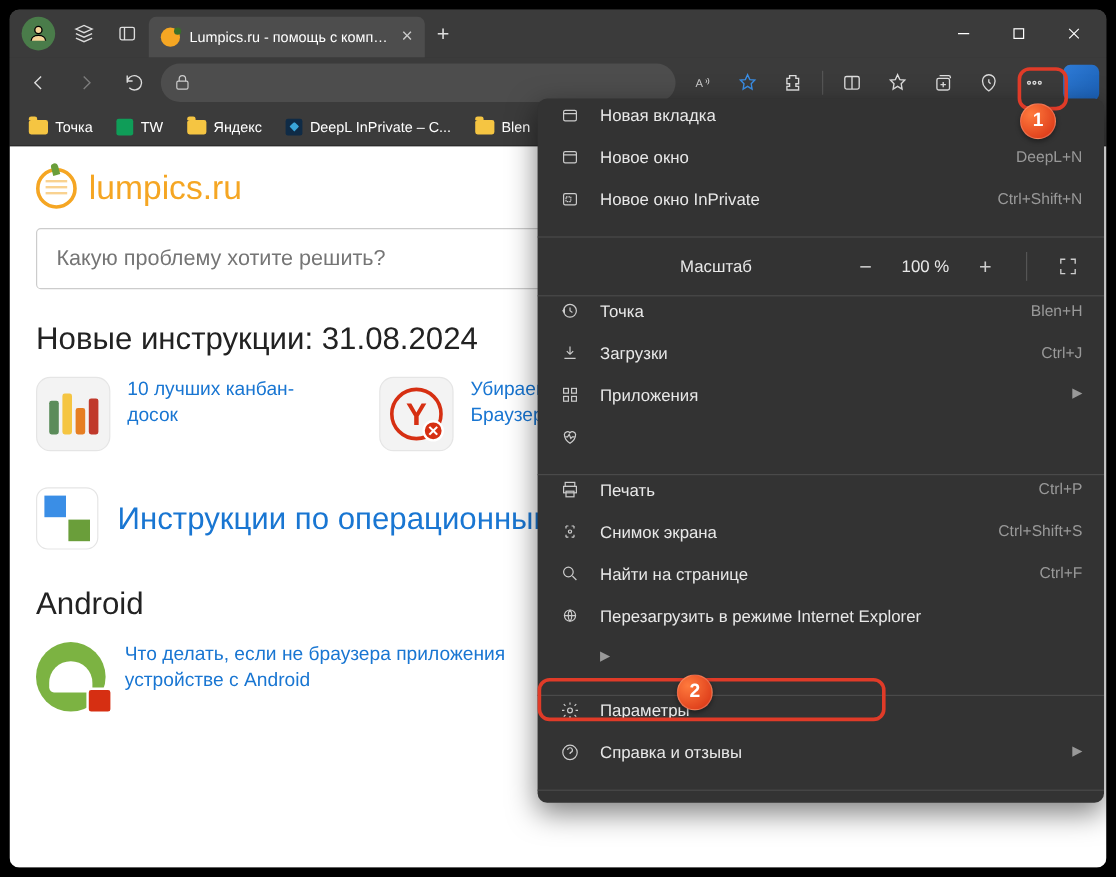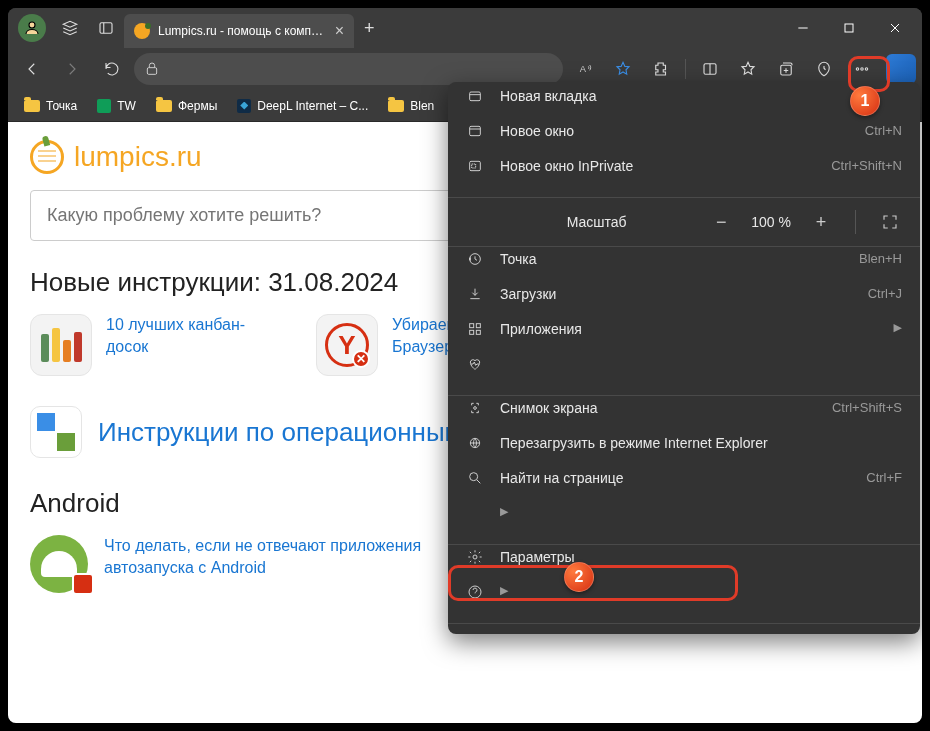--- a/index.html
+++ b/index.html
@@ -222,25 +222,25 @@
     <div class="bm">
         <span class="folder-icon"></span>
         <span>Точка</span>
       </div>
     <div class="bm">
         <span class="sheets-icon"></span>
         <span>TW</span>
       </div>
     <div class="bm">
         <span class="folder-icon"></span>
-        <span>Фермы</span>
+        <span>Яндекс</span>
       </div>
     <div class="bm">
         <span class="deepl-icon"></span>
-        <span>DeepL Internet – С...</span>
+        <span>DeepL InPrivate – С...</span>
       </div>
     <div class="bm">
         <span class="folder-icon"></span>
         <span>Blen</span>
       </div>
     <div style="margin-left:auto" class="bm">
         <span>нное</span>
       </div>
   </div>
 
@@ -274,21 +274,21 @@
       </div>
       <div class="section-link">
         <div class="os-icon"></div>
         <span>Инструкции по операционным</span>
       </div>
       <div class="heading" style="margin-top:30px">Android</div>
       <div class="android-row">
         <div class="android-icon">
             <div class="android-badge"></div>
           </div>
-        <div class="card-link" style="max-width:360px">Что делать, если не отвечают приложения автозапуска с Android</div>
+        <div class="card-link" style="max-width:360px">Что делать, если не браузера приложения устройстве с Android</div>
       </div>
     </div>
   </div>
 </div>
 
 <div class="menu">
   <div class="mi">
       <span class="mi-icon">
         <svg viewBox="0 0 24 24">
           <rect x="4" y="6" width="16" height="13" rx="2"></rect>
@@ -298,21 +298,21 @@
       <span class="mi-label">Новая вкладка</span>
     </div>
   <div class="mi">
       <span class="mi-icon">
         <svg viewBox="0 0 24 24">
           <rect x="4" y="5" width="16" height="14" rx="2"></rect>
           <line x1="4" y1="9" x2="20" y2="9"></line>
         </svg>
       </span>
       <span class="mi-label">Новое окно</span>
-      <span class="mi-shortcut">Ctrl+N</span>
+      <span class="mi-shortcut">DeepL+N</span>
     </div>
   <div class="mi">
       <span class="mi-icon">
         <svg viewBox="0 0 24 24">
           <rect x="4" y="5" width="16" height="14" rx="2"></rect>
           <rect x="7" y="9" width="6" height="6" stroke-dasharray="2 1"></rect>
         </svg>
       </span>
       <span class="mi-label">Новое окно InPrivate</span>
       <span class="mi-shortcut">Ctrl+Shift+N</span>
@@ -369,67 +369,79 @@
         <svg viewBox="0 0 24 24">
           <path d="M12 20s-7-4.5-7-11a4 4 0 0 1 7-2 4 4 0 0 1 7 2c0 6.5-7 11-7 11z"></path>
           <path d="M6 12h3l2-3 2 5 2-2h3"></path>
         </svg>
       </span>
     </div>
   <div class="sep"></div>
   <div class="mi">
       <span class="mi-icon">
         <svg viewBox="0 0 24 24">
+          <rect x="6" y="3" width="12" height="5"></rect>
+          <rect x="4" y="8" width="16" height="8"></rect>
+          <rect x="7" y="14" width="10" height="7"></rect>
+        </svg>
+      </span>
+      <span class="mi-label">Печать</span>
+      <span class="mi-shortcut">Ctrl+P</span>
+    </div>
+  <div class="mi">
+      <span class="mi-icon">
+        <svg viewBox="0 0 24 24">
           <path d="M7 5h3M7 5v3M17 5h-3M17 5v3M7 19h3M7 19v-3M17 19h-3M17 19v-3"></path>
           <circle cx="12" cy="12" r="2"></circle>
         </svg>
       </span>
       <span class="mi-label">Снимок экрана</span>
       <span class="mi-shortcut">Ctrl+Shift+S</span>
     </div>
   <div class="mi">
       <span class="mi-icon">
         <svg viewBox="0 0 24 24">
+          <circle cx="10" cy="10" r="6"></circle>
+          <line x1="15" y1="15" x2="20" y2="20"></line>
+        </svg>
+      </span>
+      <span class="mi-label">Найти на странице</span>
+      <span class="mi-shortcut">Ctrl+F</span>
+    </div>
+  <div class="mi">
+      <span class="mi-icon">
+        <svg viewBox="0 0 24 24">
           <circle cx="12" cy="12" r="7"></circle>
           <path d="M5 12h14M12 5c3 3 3 11 0 14M12 5c-3 3-3 11 0 14"></path>
         </svg>
       </span>
       <span class="mi-label">Перезагрузить в режиме Internet Explorer</span>
     </div>
   <div class="mi">
-      <span class="mi-icon">
-        <svg viewBox="0 0 24 24">
-          <circle cx="10" cy="10" r="6"></circle>
-          <line x1="15" y1="15" x2="20" y2="20"></line>
-        </svg>
-      </span>
-      <span class="mi-label">Найти на странице</span>
-      <span class="mi-shortcut">Ctrl+F</span>
-    </div>
-  <div class="mi">
       <span class="mi-icon"></span>
       <span class="mi-arrow">▶</span>
     </div>
   <div class="sep"></div>
   <div class="mi">
       <span class="mi-icon">
         <svg viewBox="0 0 24 24">
           <circle cx="12" cy="12" r="3"></circle>
           <path d="M12 2v3M12 19v3M4.2 4.2l2.1 2.1M17.7 17.7l2.1 2.1M2 12h3M19 12h3M4.2 19.8l2.1-2.1M17.7 6.3l2.1-2.1"></path>
         </svg>
       </span>
       <span class="mi-label">Параметры</span>
     </div>
   <div class="mi">
       <span class="mi-icon">
         <svg viewBox="0 0 24 24">
           <circle cx="12" cy="12" r="9"></circle>
           <path d="M9 9a3 3 0 1 1 4 3c-1 .5-1 1-1 2M12 18h.01"></path>
         </svg>
       </span>
+      <span class="mi-label">Справка и отзывы</span>
       <span class="mi-arrow">▶</span>
     </div>
   <div class="sep"></div>
 
 </div>
 
 <div class="callout callout-1"></div>
 <div class="badge badge-1">1</div>
 <div class="callout callout-2"></div>
 <div class="badge badge-2">2</div>

